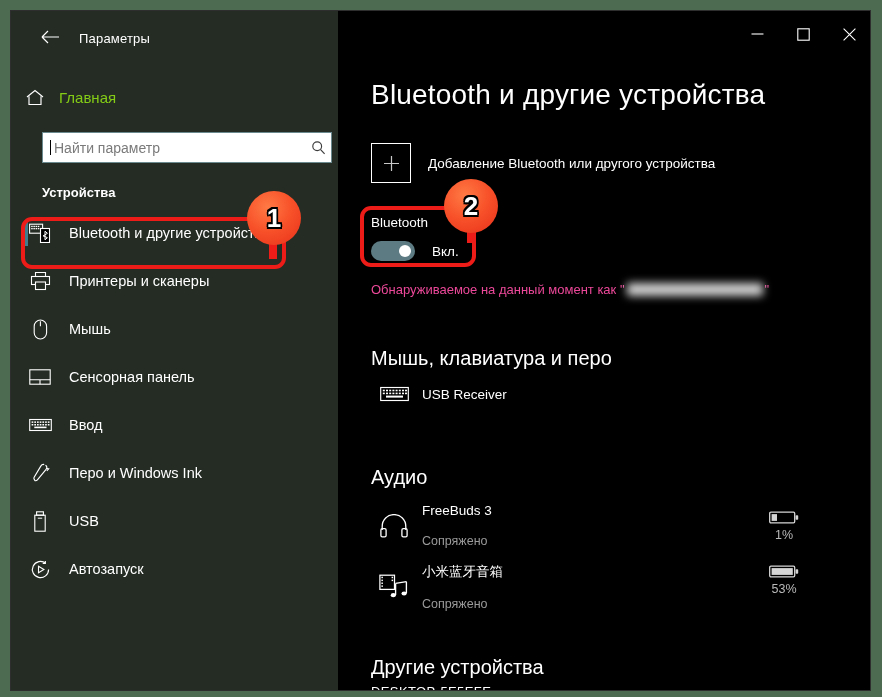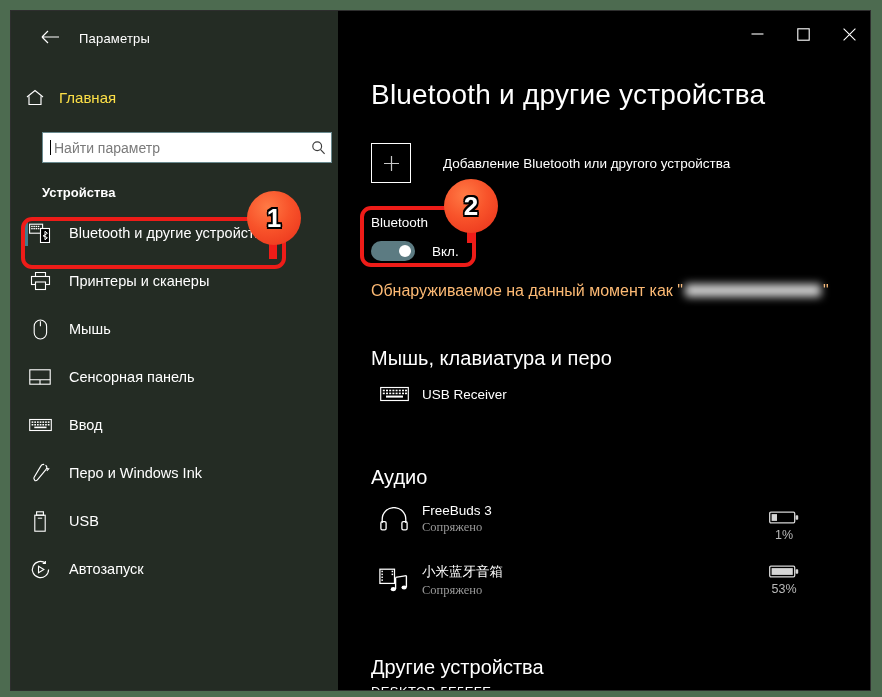--- a/index.html
+++ b/index.html
@@ -41,21 +41,21 @@
     position: absolute; left: 68px; top: 20px;
     font-size: 13px; color: #ffffff; letter-spacing: .2px;
   }
 
   .home-row {
     position: absolute; left: 0; top: 69px;
     width: 327px; height: 34px;
     display: flex; align-items: center;
   }
   .home-icon { width: 48px; display:flex; justify-content:center; align-items:center; color:#fff; }
-  .home-label { font-size: 15px; color: #fde047; }
+  .home-label { font-size: 15px; color: #84cc16; }
 
   .search-wrap {
     position: absolute; left: 31px; top: 121px;
     width: 290px; height: 31px;
     background: #ffffff;
     border: 1px solid #6a8a8f;
     display: flex; align-items: center;
   }
   .search-caret {
     width: 1px; height: 15px; background: #000; margin-left: 7px; flex: none;
@@ -109,55 +109,55 @@
 
   .add-row {
     position: absolute; left: 33px; top: 132px;
     display: flex; align-items: center;
   }
   .plus-box {
     width: 40px; height: 40px; border: 1px solid #ffffff;
     display: flex; align-items: center; justify-content: center;
     color: #c8c8c8; font-size: 22px; line-height: 1; font-weight: 300;
   }
-  .add-label { margin-left: 32px; font-size: 13.5px; color: #ffffff; }
+  .add-label { margin-left: 17px; font-size: 13.5px; color: #ffffff; }
 
   .bt-block { position: absolute; left: 33px; top: 204px; }
   .bt-label { font-size: 13.5px; color: #ffffff; }
   .bt-toggle-row { display: flex; align-items: center; margin-top: 11px; }
   .toggle {
     width: 44px; height: 20px; border-radius: 10px;
     background: #5c7b82; position: relative;
   }
   .toggle .knob {
     position: absolute; right: 4px; top: 4px;
     width: 12px; height: 12px; border-radius: 50%; background: #ffffff;
   }
   .toggle-state { margin-left: 17px; font-size: 13.5px; color: #ffffff; }
 
   .discoverable {
     position: absolute; left: 33px; top: 271px;
-    font-size: 16px; color: #fdba74; white-space: nowrap;
+    font-size: 13px; color: #ec4899; white-space: nowrap;
   }
   .redacted {
     display: inline-block; width: 136px; height: 13px;
     background: #cfcfcf; vertical-align: middle;
     filter: blur(4px); margin: 0 2px; border-radius: 2px;
     position: relative; top: -1px;
   }
 
   .sect-title {
     position: absolute; left: 33px;
     font-size: 20px; color: #ffffff; font-weight: normal;
   }
   .dev-row { position: absolute; left: 33px; display: flex; align-items: center; }
   .dev-ico { width: 46px; min-width: 46px; display: flex; align-items: center; justify-content: center; color: #ffffff; }
   .dev-text { margin-left: 5px; }
   .dev-name { font-size: 13.5px; color: #ffffff; }
-  .dev-status { font-size: 12.5px; color: #9a9a9a; margin-top: 2px; font-family: Liberation Serif, serif; }
+  .dev-status { font-size: 12.5px; color: #9a9a9a; margin-top: 16px; }
 
   .batt { position: absolute; width: 44px; text-align: center; }
   .batt-ico { display: flex; justify-content: center; color: #d6d6d6; }
   .batt-pct { font-size: 12.5px; color: #b9b9b9; margin-top: 3px; text-align: center; }
 
   .bottom-cut {
     position: absolute; left: 33px; top: 673px;
     font-size: 13px; color: #ffffff; letter-spacing: .4px;
     white-space: nowrap;
   }

